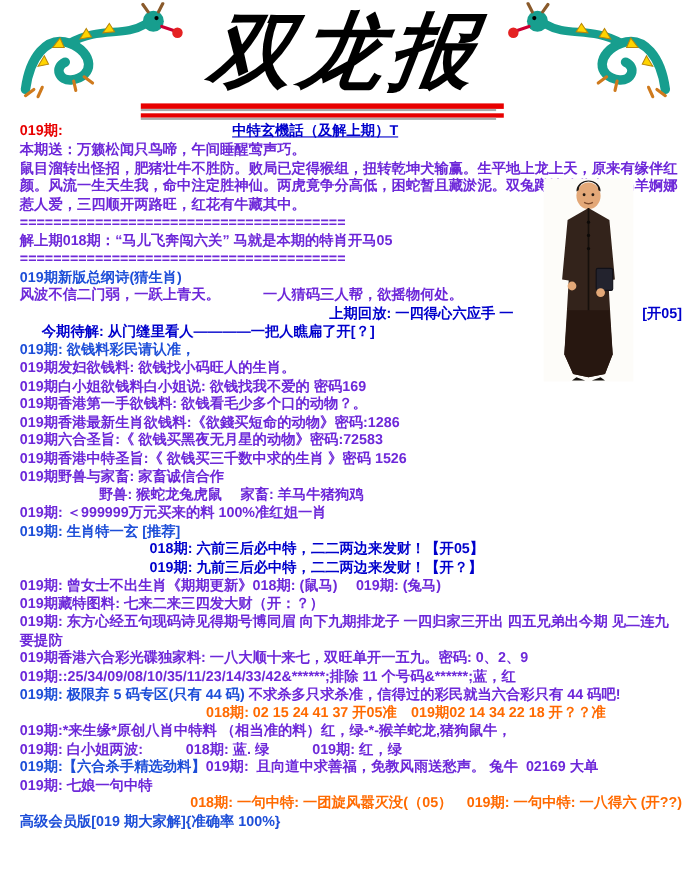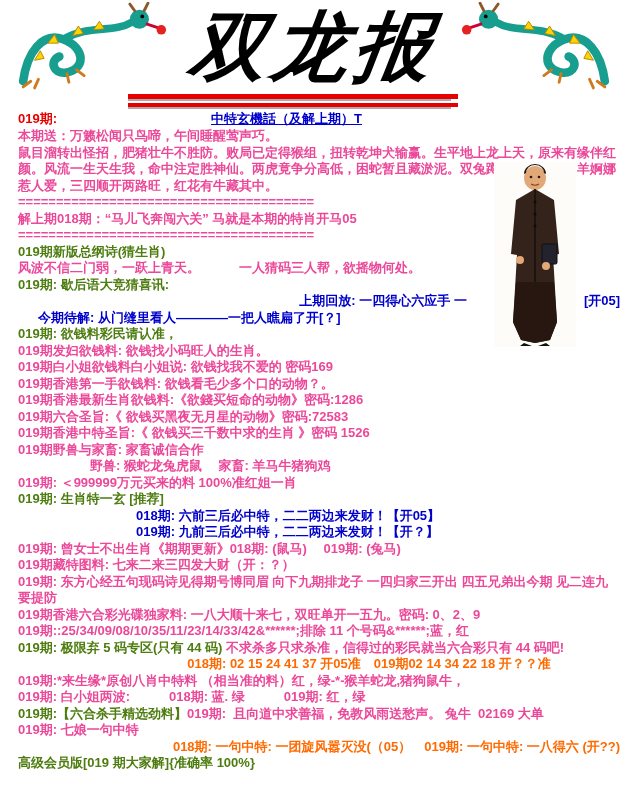--- a/index.html
+++ b/index.html
@@ -24,22 +24,22 @@
   .rules .g1{height:2px;background:#aaa;margin-bottom:2px;width:98%;}
   .rules .r2{height:4px;background:#e80000;}
   .rules .g2{height:2px;background:#aaa;width:98%;}
   
   .subhead{display:flex;align-items:flex-start;margin-top:16px;padding-left:18px;height:16px;gap:36px;}
   .issue-label{color:#e80000;font-size:13px;}
   .subhead-title{color:#0000cc;font-size:13px;margin-left:118px;text-decoration:underline;}
   
   .content{padding:2px 8px 0 18px;font-size:13px;line-height:16.5px;color:#000;}
   .line{white-space:pre-wrap;word-break:break-all;}
-  .s-k{color:#ec4899;}
-  .s-r{color:#4d7c0f;text-align:right;}
+  .s-k{color:#6d28d9;}
+  .s-r{color:#1d4ed8;text-align:right;}
   .s-b{color:#0000cc;}
   .s-o{color:#ff6a00;}
   
   .photo{position:absolute;left:494px;top:162px;width:82px;height:185px;}
 </style>
 </head>
 <body>
 
 <div class="page">
 
@@ -84,21 +84,20 @@
   </div>
 
   <div class="content">
       <div class="line"><span class="s-k">本期送：万籁松闻只鸟啼，午间睡醒莺声巧。</span></div>
       <div class="line"><span class="s-k">鼠目溜转出怪招，肥猪壮牛不胜防。败局已定得猴组，扭转乾坤犬输赢。生平地上龙上天，原来有缘伴红颜。风流一生天生我，命中注定胜神仙。两虎竟争分高低，困蛇暂且藏淤泥。双兔蹲地啃萝卜，马羊婀娜惹人爱，三四顺开两路旺，红花有牛藏其中。</span></div>
       <div class="line"><span class="s-k">=======================================</span></div>
       <div class="line"><span class="s-k">解上期018期：“马儿飞奔闯六关” 马就是本期的特肖开马05</span></div>
       <div class="line"><span class="s-k">=======================================</span></div>
       <div class="line"><span class="s-r">019期新版总纲诗(猜生肖)</span></div>
       <div class="line"><span class="s-k">风波不信二门弱，一跃上青天。　　　一人猜码三人帮，欲摇物何处。</span></div>
-      <div class="line"><span class="s-r">019期: 歇后语大竞猜喜讯:</span></div>
       <div class="line" style="padding-left: 20px; text-align: right;"><span class="s-b">上期回放: 一四得心六应手 一　　　一吞蛇吐龙。[开05]</span></div>
       <div class="line" style="padding-left: 20px;"><span class="s-b">今期待解: 从门缝里看人————一把人瞧扁了开[？]</span></div>
       <div class="line"><span class="s-r">019期: 欲钱料彩民请认准，</span></div>
       <div class="line"><span class="s-k">019期发妇欲钱料: 欲钱找小码旺人的生肖。</span></div>
       <div class="line"><span class="s-k">019期白小姐欲钱料白小姐说: 欲钱找我不爱的 密码169</span></div>
       <div class="line"><span class="s-k">019期香港第一手欲钱料: 欲钱看毛少多个口的动物？。</span></div>
       <div class="line"><span class="s-k">019期香港最新生肖欲钱料:《欲錢买短命的动物》密码:1286</span></div>
       <div class="line"><span class="s-k">019期六合圣旨:《 欲钱买黑夜无月星的动物》密码:72583</span></div>
       <div class="line"><span class="s-k">019期香港中特圣旨:《 欲钱买三千数中求的生肖 》密码 1526</span></div>
       <div class="line"><span class="s-k">019期野兽与家畜: 家畜诚信合作</span></div>

